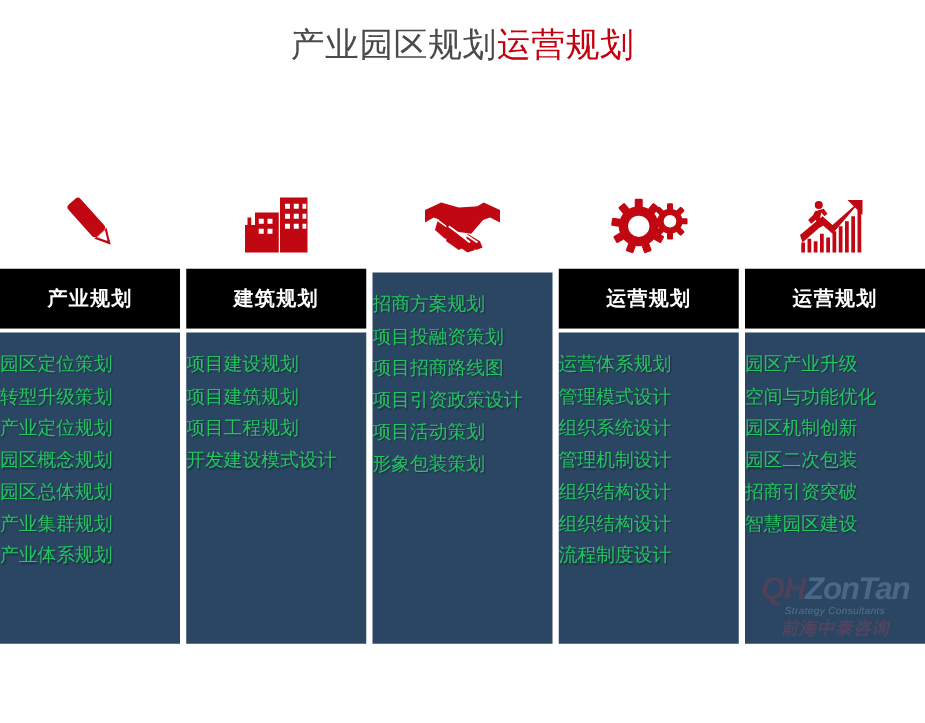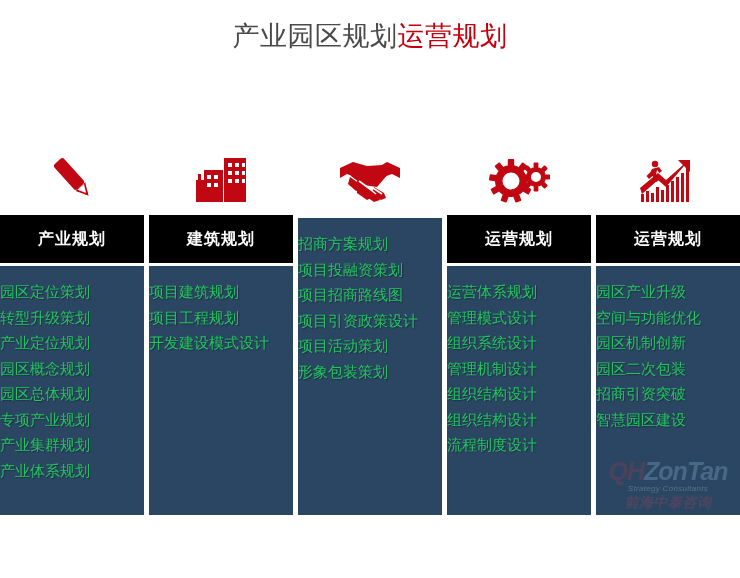--- a/index.html
+++ b/index.html
@@ -151,21 +151,20 @@
       <div class="icon-gap"></div>
       <div class="col-header">产业规划</div>
       <div class="hdr-gap"></div>
       <div class="col-body">
         <ul>
           <li>园区定位策划</li>
           <li>转型升级策划</li>
           <li>产业定位规划</li>
           <li>园区概念规划</li>
           <li>园区总体规划</li>
-          <li>专项产业规划</li>
           <li>产业集群规划</li>
           <li>产业体系规划</li>
         </ul>
       </div>
     </div>
 
     <div class="col">
       <div class="icon-box">
         <svg width="58" height="52" viewBox="0 0 58 52" aria-hidden="true">
           <g fill="#c10711">
@@ -194,20 +193,21 @@
             <rect x="15" y="29" width="4" height="4"></rect>
               <rect x="22" y="29" width="4" height="4"></rect>
           </g>
         </svg>
       </div>
       <div class="icon-gap"></div>
       <div class="col-header">建筑规划</div>
       <div class="hdr-gap"></div>
       <div class="col-body">
         <ul>
+          <li>项目建设规划</li>
           <li>项目建筑规划</li>
           <li>项目工程规划</li>
           <li>开发建设模式设计</li>
         </ul>
       </div>
     </div>
 
     <div class="col">
       <div class="icon-box">
         <svg width="66" height="50" viewBox="0 0 66 50" aria-hidden="true">

